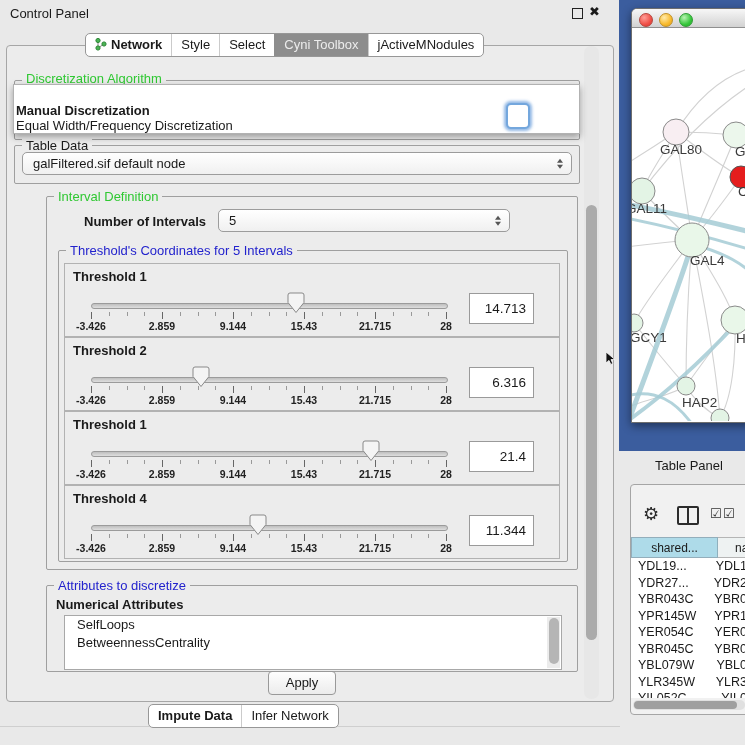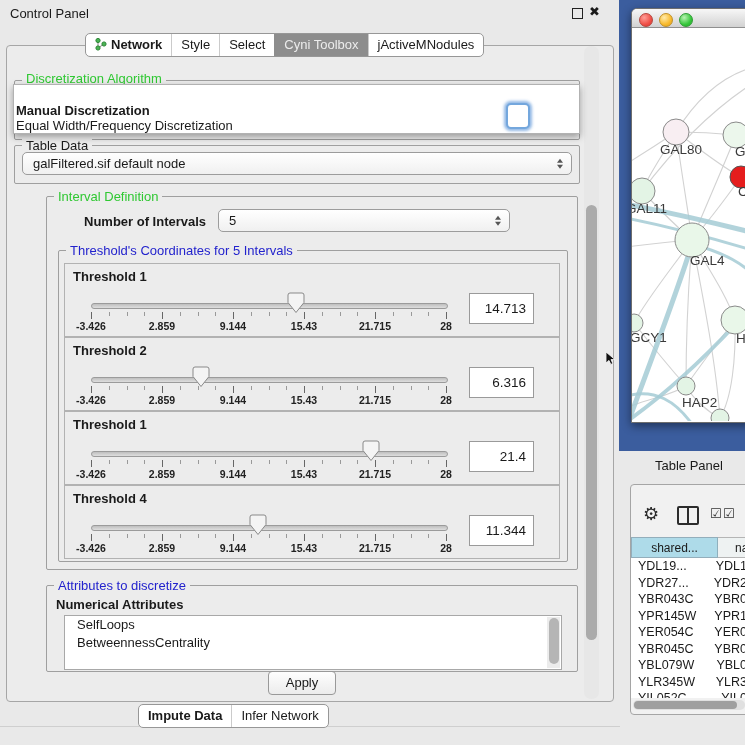--- a/index.html
+++ b/index.html
@@ -12,21 +12,21 @@
   #close-ic{left:589px;top:4px;font-size:13px;font-weight:bold;font-family:"DejaVu Sans",sans-serif;}
   #main-panel{left:6px;top:45px;width:606px;height:655px;background:#ececec;
               border:1px solid #a6a6a6;border-radius:4px;}
   
   .seg-group{position:absolute;display:flex;background:#fff;border:1px solid #979797;
              border-radius:5px;overflow:hidden;font-size:13px;z-index:20;}
   .seg{padding:3px 9px 4px;display:flex;align-items:center;gap:4px;border-left:1px solid #cbcbcb;white-space:nowrap;}
   .seg:first-child{border-left:none;font-weight:bold;}
   .seg.sel{background:#8d8d8d;color:#ececec;border-color:#8d8d8d;}
   #top-tabs{left:85px;top:33px;}
-  #bottom-tabs{left:138px;top:704px;}
+  #bottom-tabs{left:148px;top:704px;}
   
   .group{position:absolute;border:1px solid #9f9f9f;border-radius:2px;}
   .gtitle{position:absolute;background:#ececec;padding:0 4px;font-size:13px;white-space:nowrap;}
   .green{color:#2fc832;} .blue{color:#2323cd;}
   
   .combo{position:absolute;background:linear-gradient(#ffffff,#f0f0f0);border:1px solid #9c9c9c;
          border-radius:5px;font-size:13px;display:flex;align-items:center;padding:0 24px 0 10px;}
   .stepper{position:absolute;right:8px;top:50%;transform:translateY(-50%);display:flex;flex-direction:column;align-items:center;}
   .arr-up{width:0;height:0;border-left:3.5px solid transparent;border-right:3.5px solid transparent;
           border-bottom:4.5px solid #555;margin-bottom:2.5px;}

